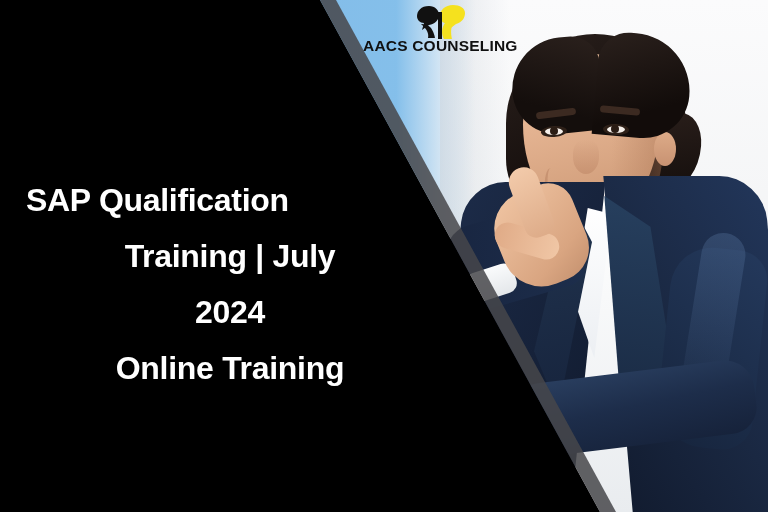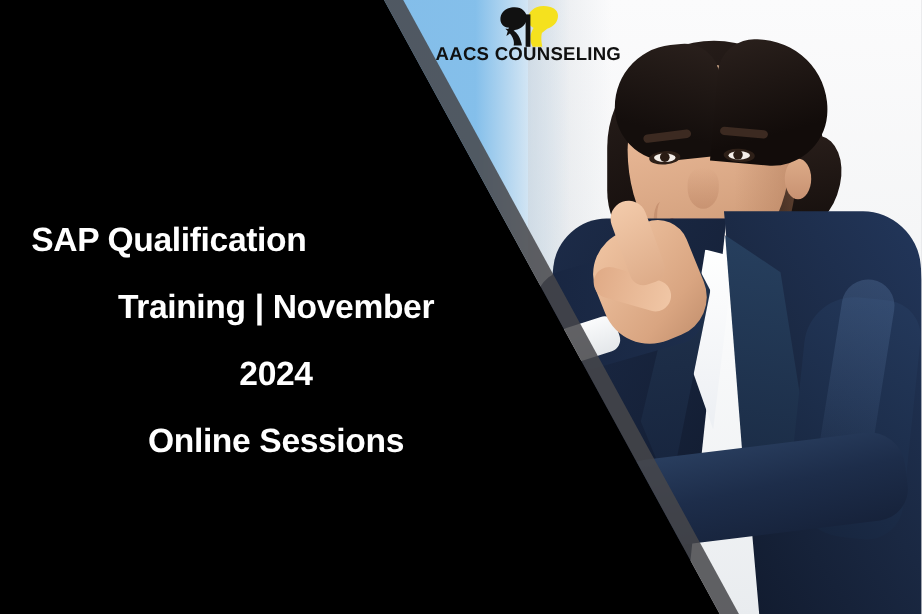--- a/index.html
+++ b/index.html
@@ -242,21 +242,21 @@
     color:#101010;
     white-space:nowrap;
   }
 
   
   .headline {
     position:absolute; left:12px; top:172px; width:436px;
     color:#ffffff;
     font-family:"Liberation Sans", sans-serif;
     font-weight:700;
-    font-size:28px;
+    font-size:32px;
     line-height:56px;
     letter-spacing:-.3px;
     text-align:center;
   }
   .headline .l1,
   .headline .l2 { display:block; text-align:left; padding-left:14px; }
   .headline .l3,
   .headline .l4,
   .headline .l5 { display:block; text-align:center; }
 </style>
@@ -324,18 +324,18 @@
         <path d="M44 1 C36 1 31 6 31 12 C31 17 35 20 40 20 L38 27 L47 20 C53 18 56 14 56 9 C56 4 51 1 44 1 Z" fill="#f5e11e"></path>
         <path d="M36 19 C36 19 33 23 33 28 C33 32 35 35 35 35 L43 35 C43 35 41 27 43 22 C44 19 36 19 36 19 Z" fill="#f5e11e"></path>
         <rect x="29" y="8" width="4" height="27" fill="#111111"></rect>
       </svg>
     </div>
     <div class="logo-text">AACS COUNSELING</div>
   </div>
 
   <div class="headline">
     <span class="l1">SAP Qualification</span>
-    <span class="l3">Training | November</span>
+    <span class="l3">Training | July</span>
     <span class="l4">2024</span>
-    <span class="l5">Online Sessions</span>
+    <span class="l5">Online Training</span>
   </div>
 
 </div>
 
 </body></html>

